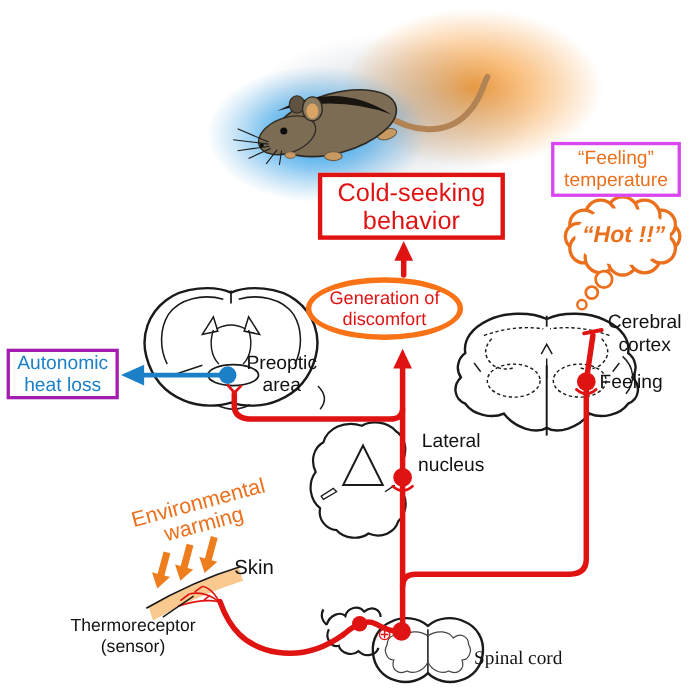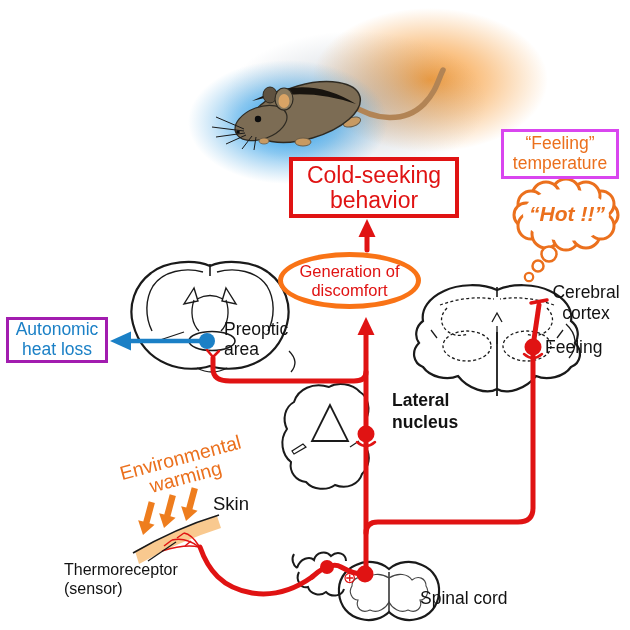--- a/index.html
+++ b/index.html
@@ -1,40 +1,40 @@
 <!DOCTYPE html>
 <html><head>
 <meta charset="utf-8">
 <style>
   html,body{margin:0;padding:0;background:#fff;}
   .stage{position:relative;width:630px;height:630px;background:#ffffff;overflow:hidden;
          font-family:"Liberation Sans",sans-serif;}
   .stage svg{position:absolute;left:0;top:0;}
-  .lbl{position:absolute;color:#121212;white-space:nowrap;z-index:5;}
+  .lbl{position:absolute;color:#121212;white-space:nowrap;z-index:5;text-align:center;}
   .lbl .ln{display:block;}
   .obox{position:absolute;background:#ffffff;display:flex;flex-direction:column;
         align-items:center;justify-content:center;text-align:center;z-index:6;box-sizing:border-box;}
   .box-cold{left:289px;top:157px;width:170px;height:61px;border:4px solid #e01313;
             color:#e01313;font-size:23px;line-height:1.08;}
   .box-feeling{left:501px;top:129px;width:118px;height:50px;border:3px solid #d946ef;
             color:#eb701d;font-size:17.5px;line-height:1.12;}
   .ellipse-discomfort{left:278px;top:252px;width:143px;height:57px;border:5px solid #f97316;
             border-radius:50%;color:#e01313;font-size:16.5px;line-height:1.12;}
   .box-autonomic{left:6px;top:317px;width:102px;height:46px;border:3px solid #a21caf;
             color:#1b80c6;font-size:17.5px;line-height:1.12;}
   .hot-text{position:absolute;left:519px;top:202px;width:96px;text-align:center;z-index:6;
             color:#eb701d;font-size:21px;font-weight:bold;font-style:italic;}
   .warming{left:85px;top:447px;width:196px;text-align:center;color:#eb701d;font-size:19.5px;
            line-height:1.05;transform:rotate(-15deg);}
   .preoptic{left:224px;top:320px;font-size:17.5px;line-height:1.12;}
-  .lpb{left:392px;top:390px;font-size:17.5px;line-height:1.25;font-weight:bold;}
+  .lpb{left:380px;top:390px;font-size:17.5px;line-height:1.25;}
   .cortex{left:543px;top:282px;width:86px;text-align:center;font-size:17.5px;line-height:1.18;}
   .thalamus{left:545px;top:337px;font-size:17.5px;}
-  .spinal{left:420px;top:588px;font-size:17.5px;}
-  .skin-lbl{left:213px;top:493px;font-size:18.5px;}
+  .spinal{left:431px;top:588px;font-size:17.5px;font-family:Liberation Serif, serif;}
+  .skin-lbl{left:213px;top:505px;font-size:18.5px;}
   .thermo{left:64px;top:560px;font-size:16px;line-height:1.2;}
   .oplus{position:absolute;left:343px;top:570px;font-size:16px;color:#e01313;z-index:5;
          line-height:1;}
 </style>
 </head>
 <body>
 
 <div class="stage">
 
 <svg width="630" height="630" viewBox="0 0 630 630">

